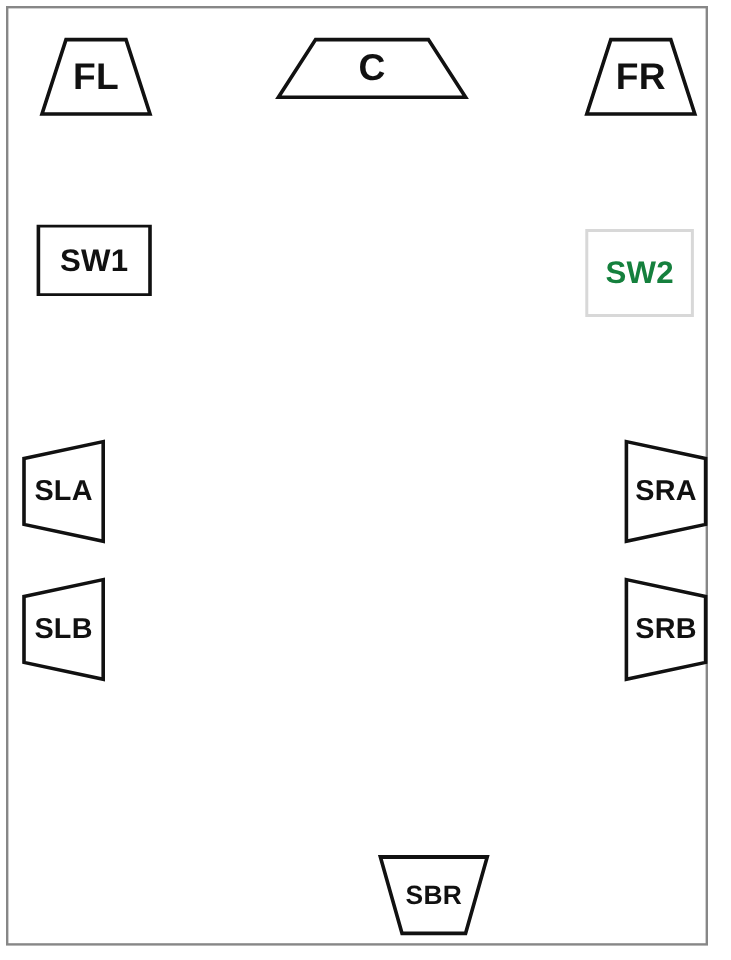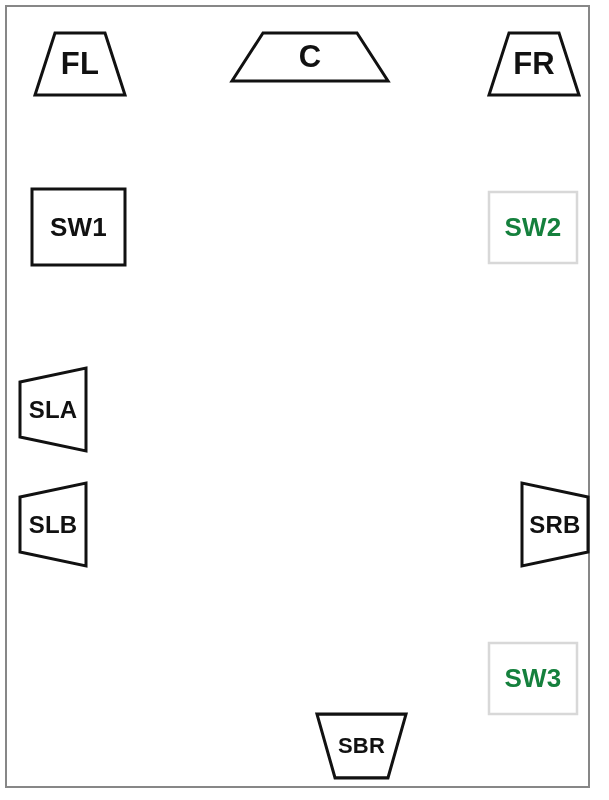--- a/index.html
+++ b/index.html
@@ -94,21 +94,21 @@
     <span class="lbl">C</span>
   </div>
 
   <div class="spk f-27" style="left:487px; top:31px; width:94px; height:66px;text-align:right;">
     <svg viewBox="0 0 94 66" preserveAspectRatio="none">
       <polygon class="poly" points="22,2 72,2 92,64 2,64"></polygon>
     </svg>
     <span class="lbl">FR</span>
   </div>
 
-  <div class="spk f-26" style="left:30px; top:187px; width:97px; height:80px;">
+  <div class="spk f-26" style="left:30px; top:187px; width:97px; height:60px;">
     <svg viewBox="0 0 97 80" preserveAspectRatio="none">
       <polygon class="poly" points="2,2 95,2 95,78 2,78"></polygon>
     </svg>
     <span class="lbl">SW1</span>
   </div>
 
   <div class="spk f-26 disabled" style="left:487px; top:190px; width:92px; height:75px;">
     <svg viewBox="0 0 92 75" preserveAspectRatio="none">
       <polygon class="poly" points="2,2 90,2 90,73 2,73"></polygon>
     </svg>
@@ -122,34 +122,34 @@
     <span class="lbl">SLB</span>
   </div>
 
   <div class="spk f-24" style="left:18px; top:366px; width:70px; height:87px;">
     <svg viewBox="0 0 70 87" preserveAspectRatio="none">
       <polygon class="poly" points="2,16 68,2 68,85 2,71"></polygon>
     </svg>
     <span class="lbl">SLA</span>
   </div>
 
+  <div class="spk f-24" style="left:520px; top:366px; width:70px; height:87px;">
+    <svg viewBox="0 0 70 87" preserveAspectRatio="none">
+      <polygon class="poly" points="68,16 2,2 2,85 68,71"></polygon>
+    </svg>
+    <span class="lbl">SRA</span>
+  </div>
 
   <div class="spk f-24" style="left:520px; top:481px; width:70px; height:87px;padding-left:28px;">
     <svg viewBox="0 0 70 87" preserveAspectRatio="none">
       <polygon class="poly" points="68,16 2,2 2,85 68,71"></polygon>
     </svg>
     <span class="lbl">SRB</span>
   </div>
 
-  <div class="spk f-26 disabled" style="left:487px; top:641px; width:92px; height:75px;">
-    <svg viewBox="0 0 92 75" preserveAspectRatio="none">
-      <polygon class="poly" points="2,2 90,2 90,73 2,73"></polygon>
-    </svg>
-    <span class="lbl">SW3</span>
-  </div>
 
 
   <div class="spk f-22" style="left:315px; top:712px; width:93px; height:68px;text-align:center;">
     <svg viewBox="0 0 93 62" preserveAspectRatio="none">
       <polygon class="poly" points="2,2 91,2 73,60 20,60"></polygon>
     </svg>
     <span class="lbl">SBR</span>
   </div>
 </div>
 

